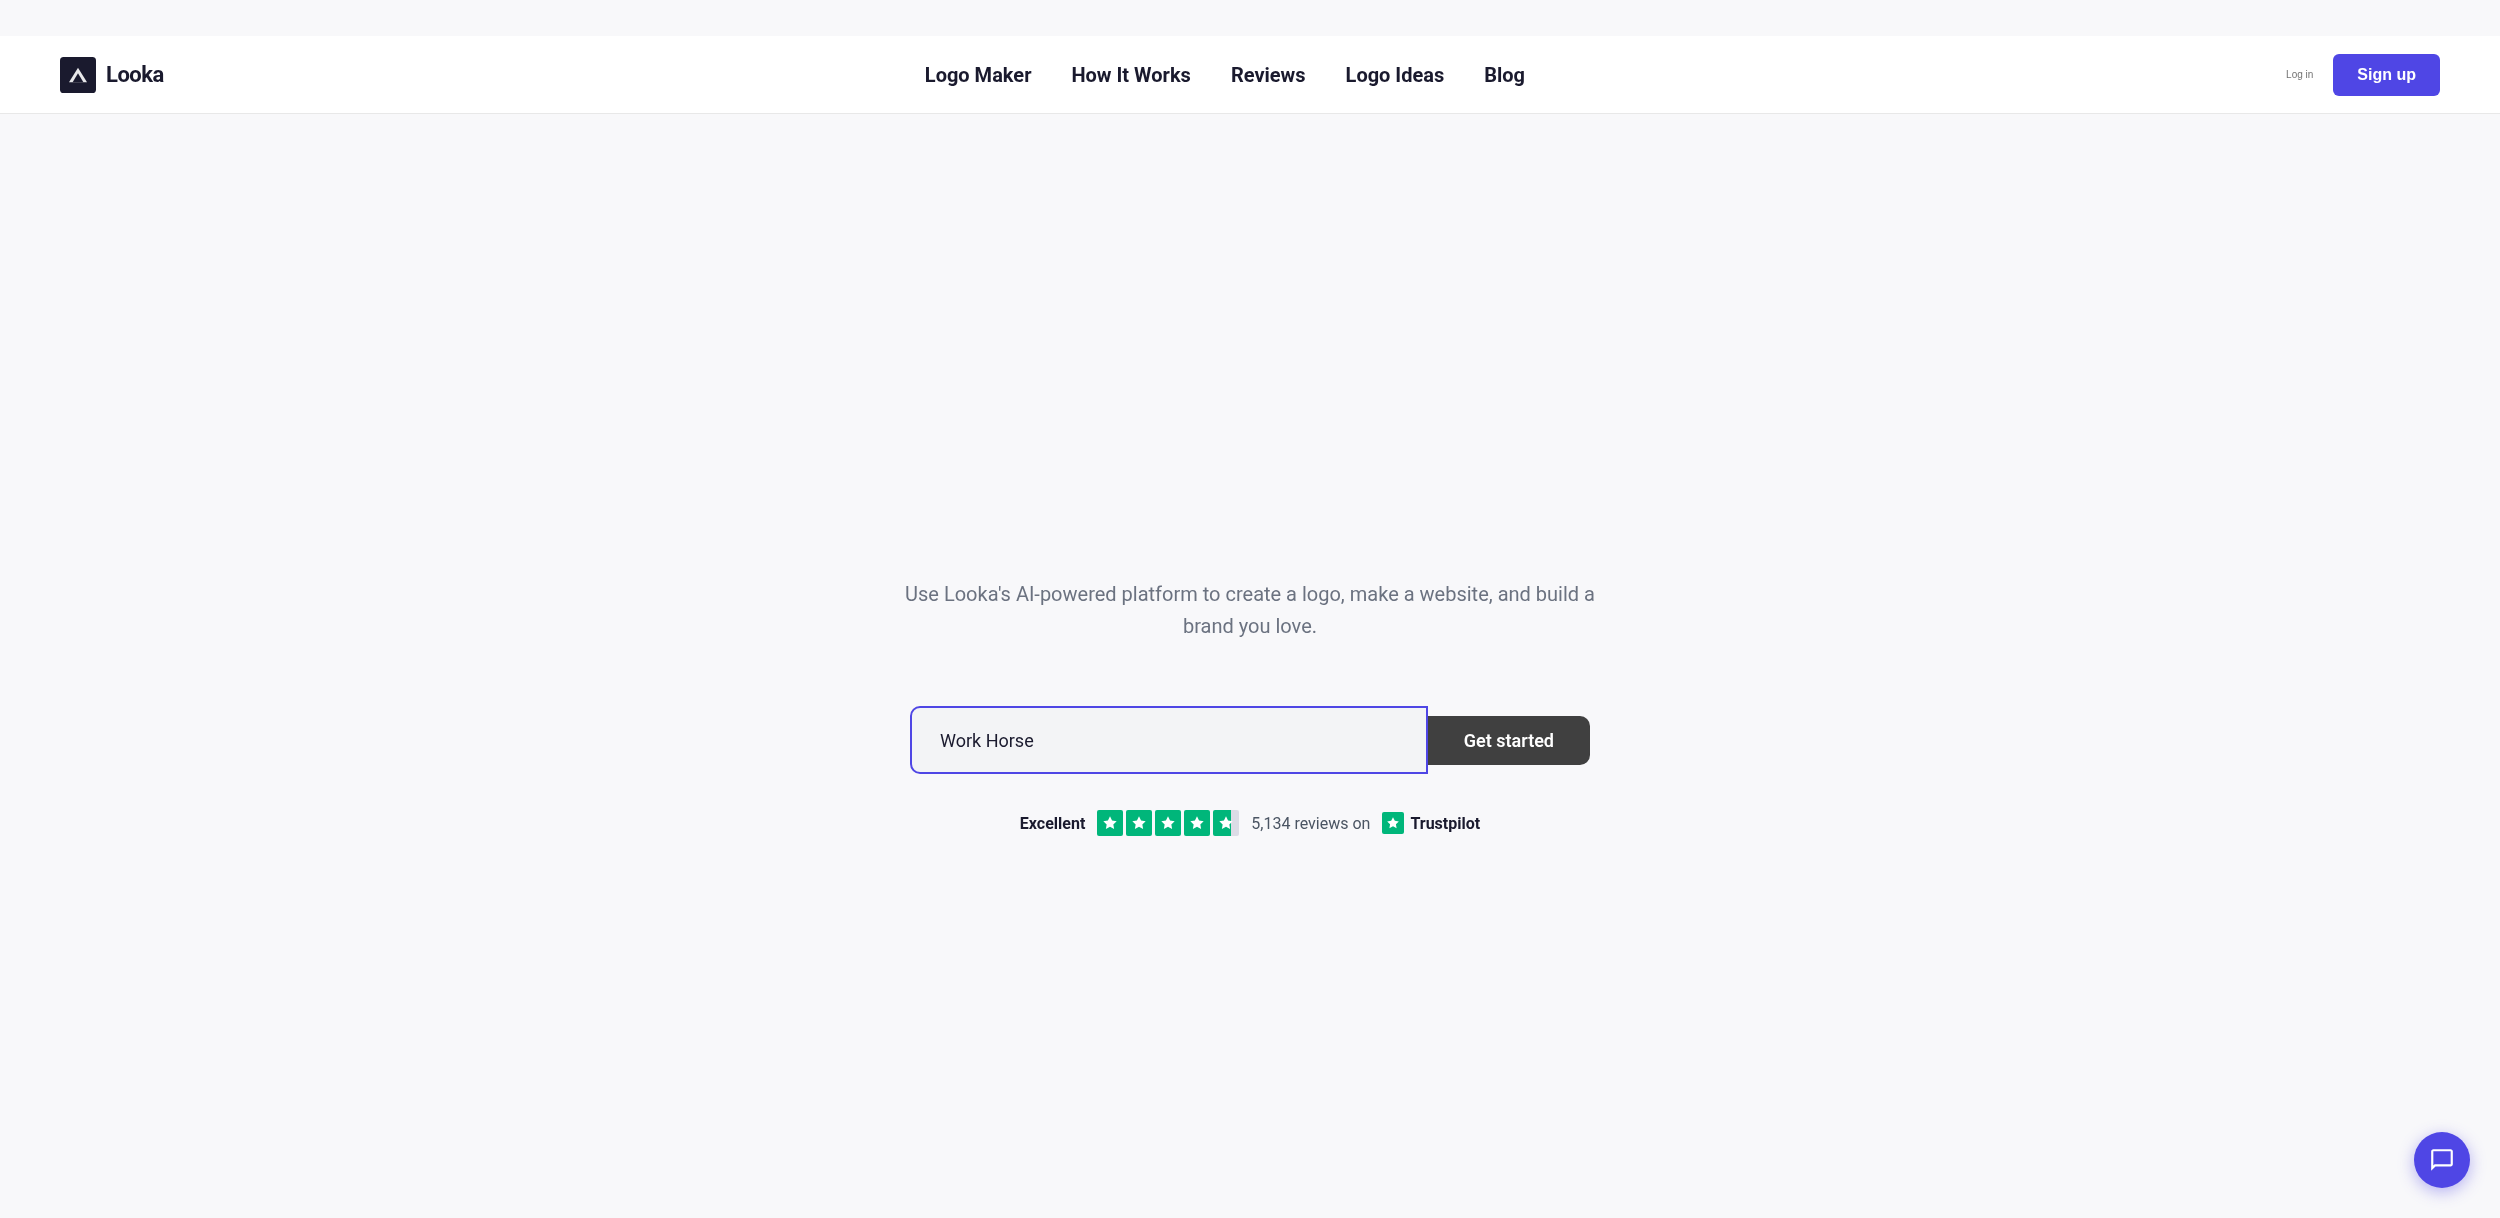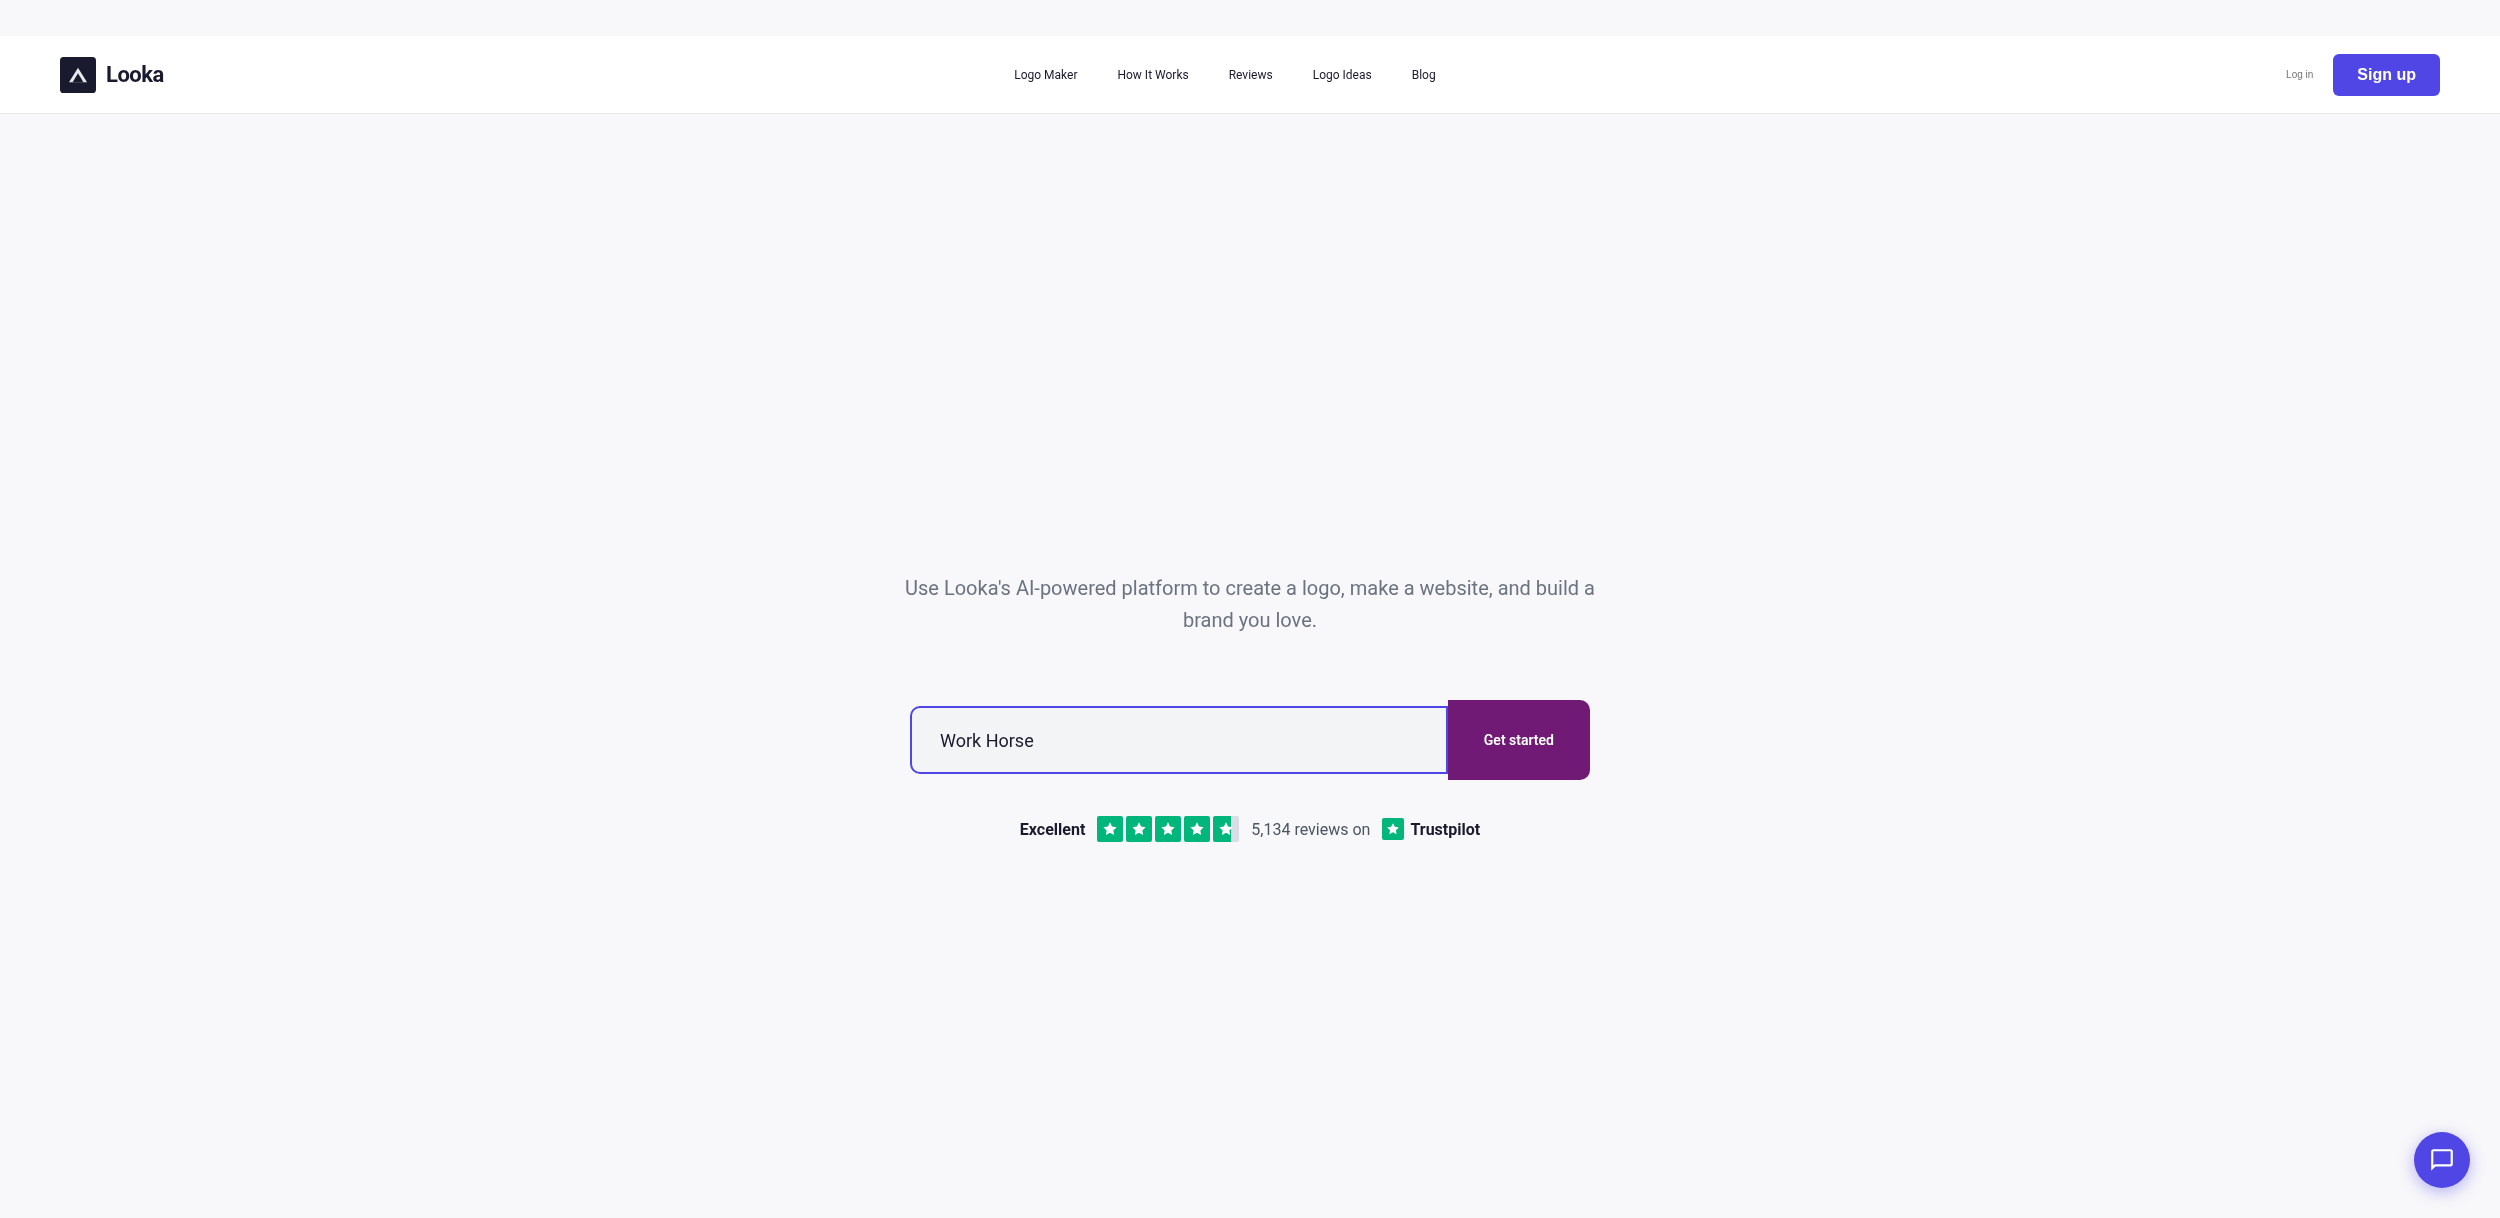--- a/index.html
+++ b/index.html
@@ -49,25 +49,25 @@
       letter-spacing: -0.5px;
     }
 
     .navbar-nav {
       display: flex;
       align-items: center;
       gap: 40px;
     }
 
     .nav-link {
-      font-size: 12px;
+      font-size: 20px;
       color: #1a1a2e;
       cursor: pointer;
       text-decoration: none;
-      font-weight: 400;
+      font-weight: 700;
     }
 
     .navbar-actions {
       display: flex;
       align-items: center;
       gap: 20px;
     }
 
     .btn-login {
       font-size: 10px;
@@ -141,25 +141,25 @@
       background-color: #f3f4f6;
       color: #1a1a2e;
       font-family: inherit;
     }
 
     .hero-input::placeholder {
       color: #9ca3af;
     }
 
     .btn-get-started {
-      height: 80px;
+      height: 49px;
       padding: 0 36px;
-      background-color: #701a75;
+      background-color: #404040;
       color: #ffffff;
-      font-size: 14px;
+      font-size: 18px;
       font-weight: 600;
       border: none;
       border-radius: 0 10px 10px 0;
       cursor: pointer;
       white-space: nowrap;
       font-family: inherit;
     }
 
     
     .trustpilot-row {

